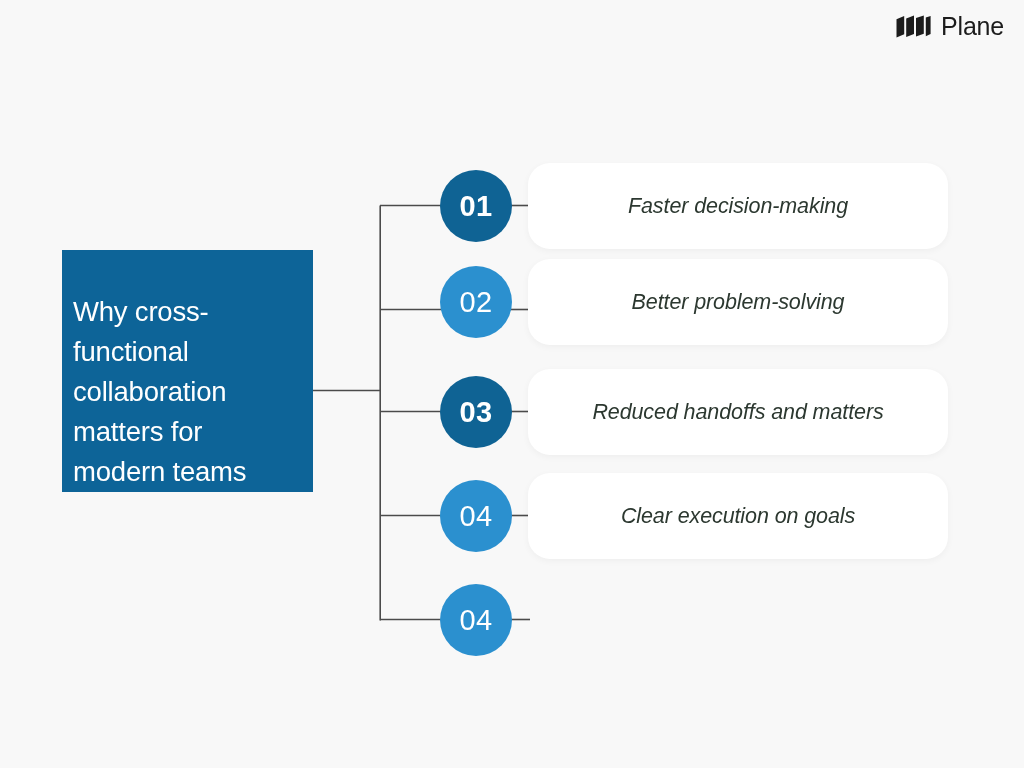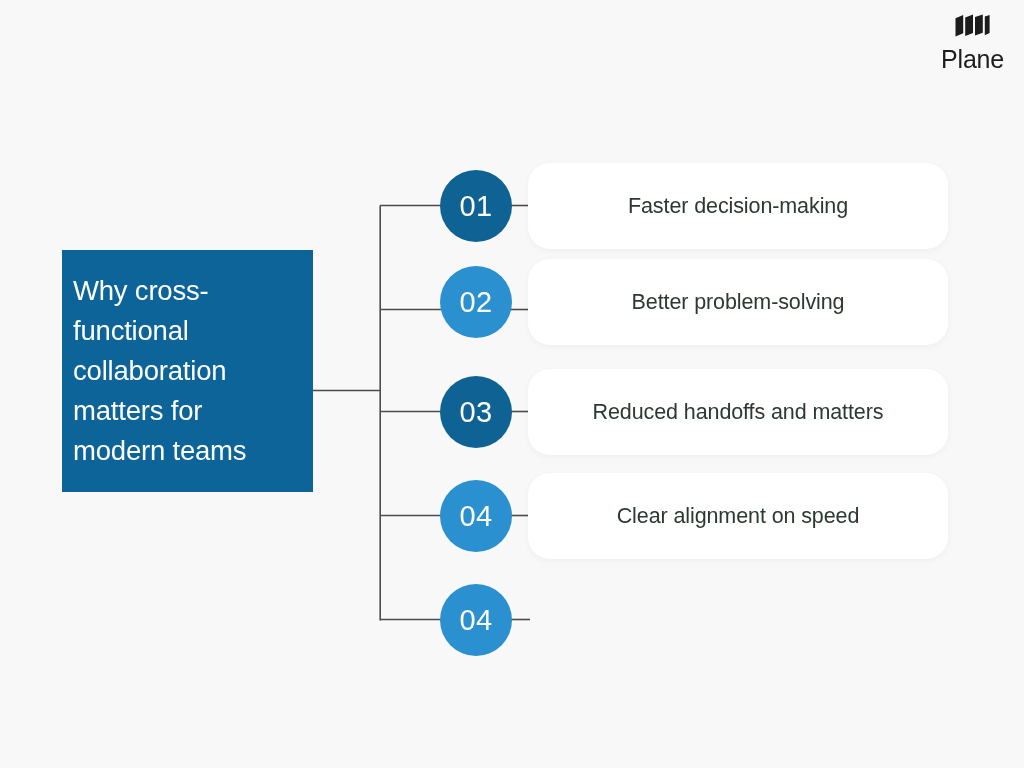--- a/index.html
+++ b/index.html
@@ -18,21 +18,20 @@
   }
 
   
   #brand-logo {
     position: absolute;
     top: 14px;
     right: 20px;
     display: flex;
     align-items: center;
     gap: 9px;
-    flex-direction: column;
   }
   #brand-logo .logo-mark {
     display: block;
     line-height: 0;
   }
   #brand-logo .logo-word {
     font-size: 25px;
     font-weight: 400;
     color: #1c1c1c;
     letter-spacing: -0.2px;
@@ -41,21 +40,21 @@
 
   
   #title-block {
     position: absolute;
     left: 62px;
     top: 250px;
     width: 251px;
     height: 242px;
     background: #0d6498;
     display: flex;
-    align-items: center;
+    align-items: flex-end;
   }
   #title-block .title-text {
     color: #ffffff;
     font-size: 27.5px;
     line-height: 40px;
     font-weight: 400;
     padding: 0 0 0 11px;
     letter-spacing: -0.2px;
     white-space: pre-line;
   }
@@ -94,37 +93,38 @@
     border-radius: 50%;
     display: flex;
     align-items: center;
     justify-content: center;
     color: #ffffff;
     font-size: 29px;
     font-weight: 400;
     letter-spacing: 0.3px;
     z-index: 2;
   }
-  .num-circle.dark  { background: #0f6394; }
+  .num-circle.dark  { background: #0f6394; font-weight: bold; }
   .num-circle.light { background: #2b90cf; }
 
   .pill {
     position: absolute;
     left: 88px;
     top: 0;
     width: 420px;
     height: 86px;
     background: #ffffff;
     border-radius: 22px;
     box-shadow: 0 2px 7px rgba(0,0,0,0.045);
     display: flex;
     align-items: center;
     justify-content: center;
     text-align: center;
     padding: 0 18px;
+    font-style: italic;
   }
   .pill-label {
     color: #2c3830;
     font-size: 21.5px;
     line-height: 29px;
     font-weight: 400;
     letter-spacing: -0.1px;
     white-space: pre-line;
   }
 </style>
@@ -187,19 +187,19 @@
 <div class="row row-3">
   <div class="num-circle dark">03</div>
   <div class="pill">
     <span class="pill-label">Reduced handoffs and matters</span>
   </div>
 </div>
 
 <div class="row row-4">
   <div class="num-circle light">04</div>
   <div class="pill">
-    <span class="pill-label">Clear alignment on speed</span>
+    <span class="pill-label">Clear execution on goals</span>
   </div>
 </div>
 
 <div class="row row-5">
   <div class="num-circle light">04</div>
 </div>
 
 </body></html>

